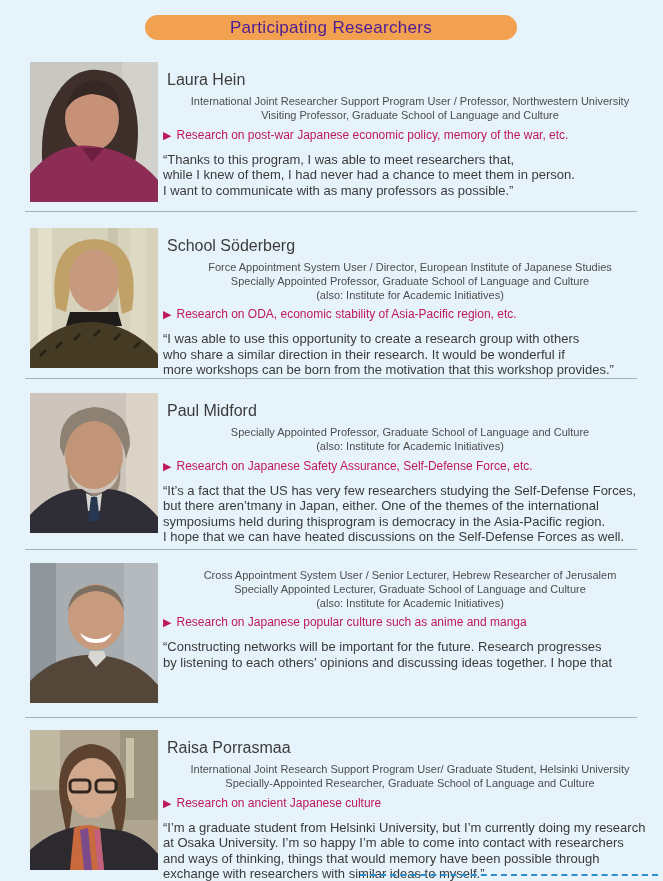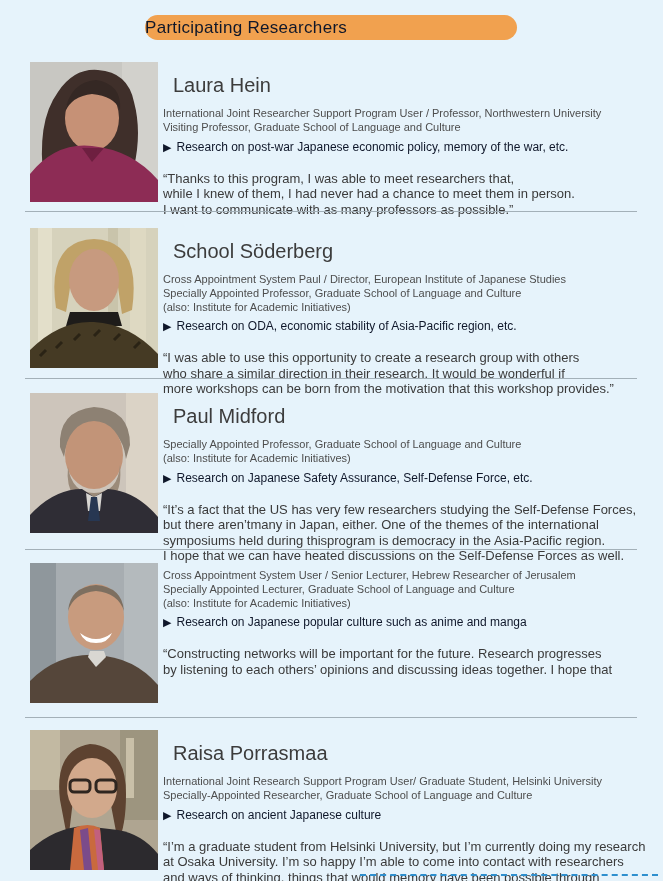--- a/index.html
+++ b/index.html
@@ -4,41 +4,41 @@
 <style>
   html, body { margin:0; padding:0; }
   body {
     width:663px; height:881px; position:relative; overflow:hidden;
     background:#e6f3fb;
     font-family:"Liberation Sans", sans-serif;
   }
   .header-pill {
     position:absolute; left:145px; top:15px; width:372px; height:25px;
     background:#f1a14f; border-radius:13px;
-    color:#0f172a; font-size:17px; line-height:25px; 
+    color:#4c1d95; font-size:17px; line-height:25px; text-align:center;
     letter-spacing:0.3px;
   }
   .researcher { position:absolute; left:0; width:663px; }
   .photo {
     position:absolute; left:30px; top:0; width:128px; height:140px;
     overflow:hidden; background:#c8c8c4;
   }
   .info { position:absolute; left:163px; top:2px; width:494px; }
   .name {
-    margin:10px; font-size:20px; font-weight:400; color:#3c3c3c; line-height:23px;
+    margin:4px; font-size:16px; font-weight:400; color:#3c3c3c; line-height:23px;
   }
   .aff {
-    font-size:11px; color:#4d4d4d; line-height:13.8px; white-space:pre-wrap;
+    font-size:11px; color:#4d4d4d; line-height:13.8px; white-space:pre-wrap;text-align:center;
   }
   .aff-group { margin-top:4px; }
   .topic {
-    margin-top:5px; font-size:12px; color:#0f172a; line-height:15px;
+    margin-top:5px; font-size:12px; color:#be185d; line-height:15px;
   }
   .topic .arrow { font-size:11px; margin-right:5px; }
-  .quote { margin-top:16px; }
+  .quote { margin-top:9px; }
   .quote-line {
     font-size:13px; color:#3a3a3a; line-height:15.5px; white-space:pre-wrap;
   }
   .sep {
     position:absolute; left:25px; width:612px; height:1px; background:#a3b0b8;
   }
   .bottom-dash {
     position:absolute; left:360px; top:874px; width:298px; height:0;
     border-top:2px dashed #2e8fce;
   }
@@ -90,21 +90,21 @@
         <path d="M26,80 Q18,26 48,14 Q64,8 80,14 Q110,26 102,82 L92,86 Q88,60 86,44 Q64,52 42,44 Q40,62 36,84 Z" fill="#c0a268"></path>
         <ellipse cx="64" cy="52" rx="25" ry="31" fill="#c79a7f"></ellipse>
         <path d="M40,84 L88,84 L92,98 L36,98 Z" fill="#1e1c1a"></path>
         <path d="M0,140 L0,122 Q30,92 64,94 Q100,96 128,126 L128,140 Z" fill="#453a24"></path>
         <path d="M10,128 l6,-6 M26,120 l6,-6 M44,112 l6,-6 M64,108 l6,-6 M84,112 l6,-6 M104,120 l6,-6" stroke="#2a2315" stroke-width="3"></path>
       </svg>
     </div>
     <div class="info">
       <h2 class="name">School Söderberg</h2>
       <div class="aff-group">
-        <div class="aff">Cross Appointment System Paul / Director, European Institute of Japanese Studies</div>
+        <div class="aff">Force Appointment System User / Director, European Institute of Japanese Studies</div>
         <div class="aff">Specially Appointed Professor, Graduate School of Language and Culture</div>
         <div class="aff">(also: Institute for Academic Initiatives)</div>
       </div>
       <div class="topic"><span class="arrow">▶</span><span>Research on ODA, economic stability of Asia-Pacific region, etc.</span></div>
       <div class="quote">
         <div class="quote-line">“I was able to use this opportunity to create a research group with others</div>
         <div class="quote-line">who share a similar direction in their research. It would be wonderful if</div>
         <div class="quote-line">more workshops can be born from the motivation that this workshop provides.”</div>
       </div>
     </div>

